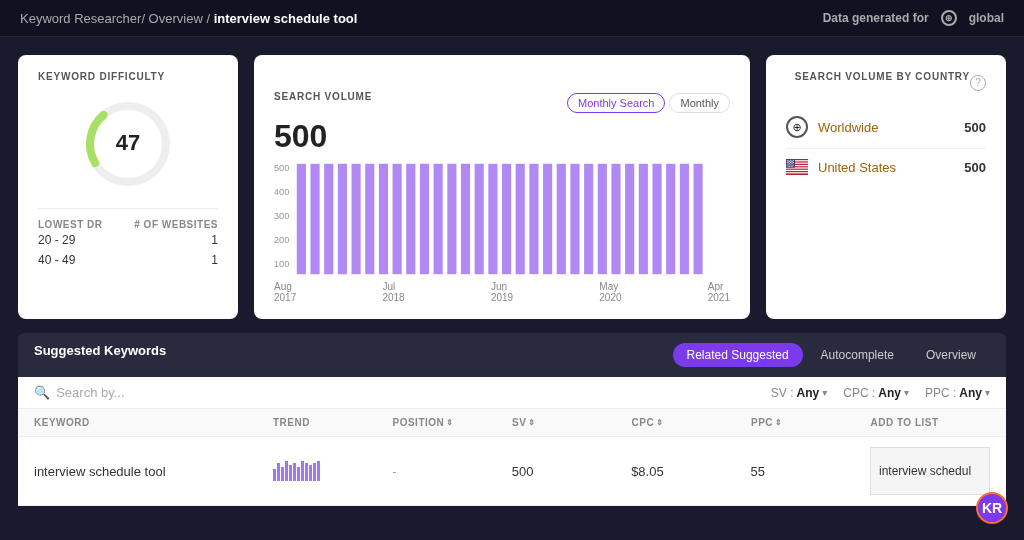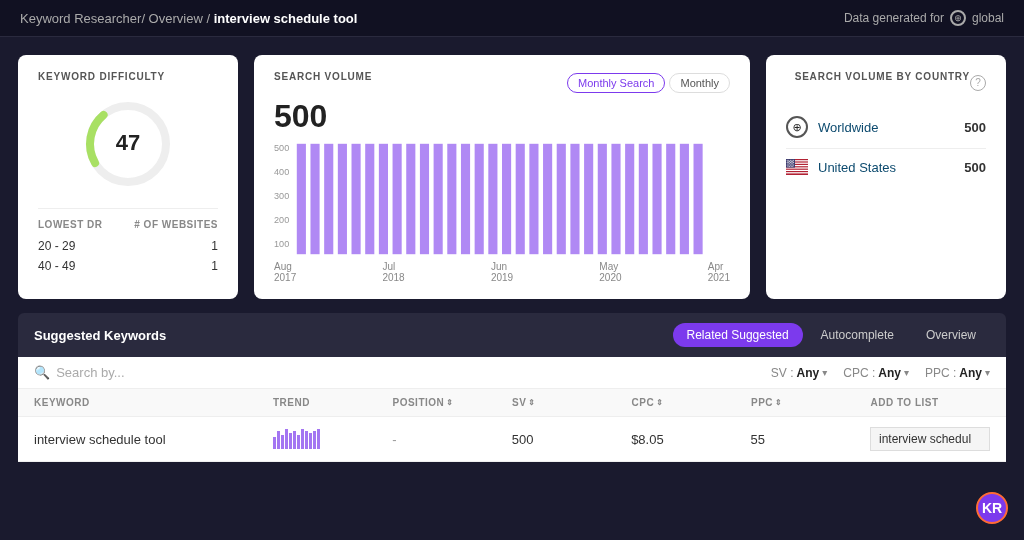--- a/index.html
+++ b/index.html
@@ -28,21 +28,22 @@
     }
     .breadcrumb strong {
       color: #fff;
       font-weight: 700;
     }
     .data-generated {
       font-size: 12px;
       color: #aaa;
       display: flex;
       align-items: center;
-      gap: 6px;
+      gap: 12px;
+      font-weight: bold;
     }
     .globe-icon {
       width: 16px; height: 16px;
       border: 2px solid #aaa;
       border-radius: 50%;
       display: inline-flex;
       align-items: center;
       justify-content: center;
       font-size: 9px;
     }
@@ -87,21 +88,20 @@
       padding-top: 10px;
     }
     .dr-table-header {
       display: flex;
       justify-content: space-between;
       font-size: 10px;
       font-weight: 700;
       color: #888;
       text-transform: uppercase;
       letter-spacing: 0.5px;
-      margin-bottom: 6px;
     }
     .dr-table-row {
       display: flex;
       justify-content: space-between;
       font-size: 12px;
       color: #333;
       padding: 3px 0;
     }
 
     
@@ -111,20 +111,21 @@
       border-radius: 8px;
       padding: 16px 20px;
       flex: 1;
       margin: 0 16px;
     }
     .sv-header {
       display: flex;
       align-items: center;
       justify-content: space-between;
       margin-bottom: 4px;
+      margin-top: 20px;
     }
     .sv-tabs {
       display: flex;
       gap: 4px;
     }
     .sv-tab {
       padding: 3px 10px;
       border-radius: 12px;
       font-size: 11px;
       cursor: pointer;
@@ -192,21 +193,21 @@
       justify-content: space-between;
       padding: 10px 0;
       border-bottom: 1px solid #eee;
     }
     .country-row:last-child { border-bottom: none; }
     .country-info {
       display: flex;
       align-items: center;
       gap: 10px;
     }
-    .country-name { font-size: 13px; color: #0c4a6e; }
+    .country-name { font-size: 13px; color: #a16207; }
     .country-value { font-size: 13px; font-weight: 600; color: #333; }
 
     
     .globe-flag {
       width: 22px; height: 22px;
       border: 2px solid #555;
       border-radius: 50%;
       display: flex;
       align-items: center;
       justify-content: center;
@@ -218,21 +219,20 @@
       background: #1a1a2e;
       padding: 0 18px;
     }
 
     
     .sk-header {
       background: #2a2a3e;
       border-radius: 6px 6px 0 0;
       padding: 10px 16px;
       display: flex;
-      align-items: center;
       justify-content: space-between;
     }
     .sk-title {
       font-size: 13px;
       font-weight: 600;
       color: #fff;
     }
     .sk-tabs {
       display: flex;
       gap: 4px;
@@ -327,21 +327,21 @@
     }
     .mini-bar {
       width: 3px;
       background: #7c3aed;
       opacity: 0.7;
     }
     .add-to-list-input {
       background: #f5f5f5;
       border: 1px solid #ddd;
       border-radius: 0;
-      padding: 4px 8px;
+      padding: 16px 8px;
       font-size: 12px;
       color: #333;
       width: 120px;
       overflow: hidden;
       text-overflow: ellipsis;
       white-space: nowrap;
     }
 
     
     .avatar {

